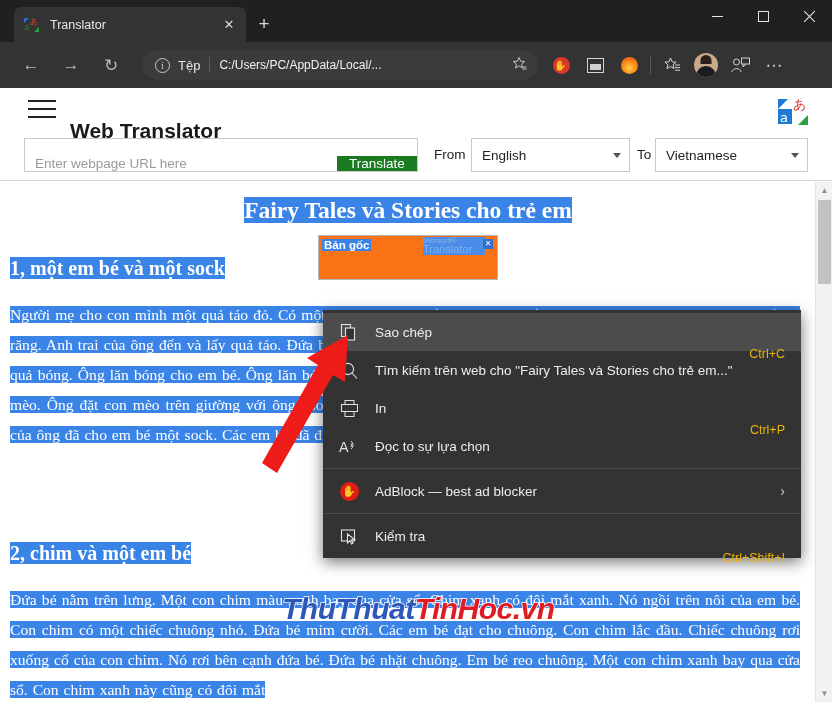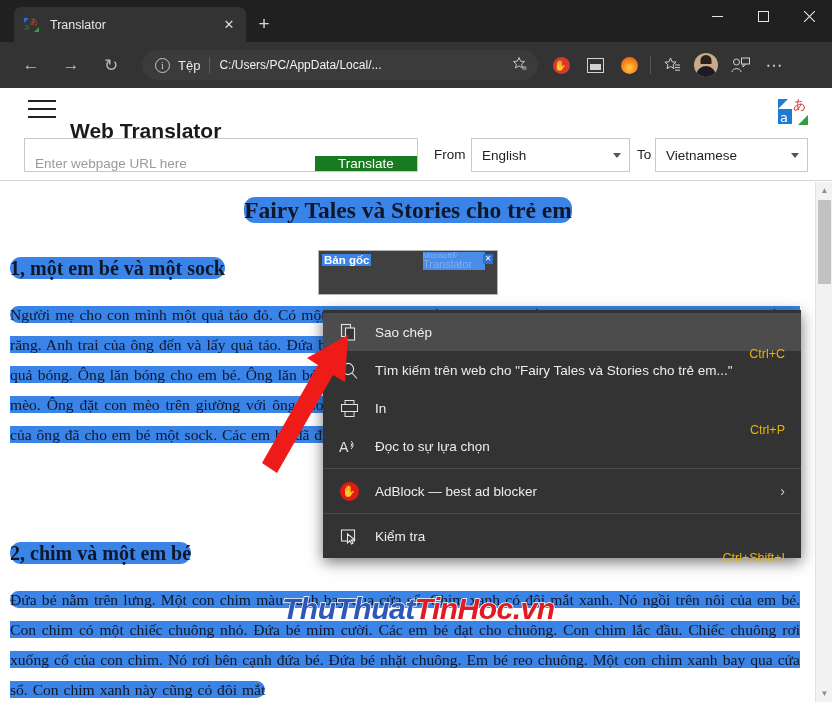--- a/index.html
+++ b/index.html
@@ -126,21 +126,21 @@
   .url-wrap {
     position: absolute; left: 24px; top: 0; width: 394px; height: 34px;
     border: 1px solid #c9c9c9; background: #fff; display: flex; align-items: flex-end;
   }
   .url-input {
     flex: 1; border: 0; outline: none; padding: 0 10px; font-size: 13.5px;
     color: #222; font-family: "Liberation Sans", sans-serif; background: transparent;
   }
   .url-input::placeholder { color: #9a9a9a; }
   .btn-translate {
-    width: 102px; background: #1a7a1f; color: #fff; border: 0;
+    width: 80px; background: #1a7a1f; color: #fff; border: 0;
     font-size: 13.5px; font-family: "Liberation Sans", sans-serif; cursor: pointer;
   }
   .lbl-from { position: absolute; left: 434px; top: 9px; font-size: 13.5px; color: #222; }
   .sel-from {
     position: absolute; left: 471px; top: 0; width: 159px; height: 34px;
   }
   .lbl-to { position: absolute; left: 637px; top: 9px; font-size: 13.5px; color: #222; }
   .sel-to {
     position: absolute; left: 655px; top: 0; width: 153px; height: 34px;
   }
@@ -161,21 +161,21 @@
     background: #d6d6d6;
   }
 
   
   .article {
     position: absolute; left: 0; top: 182px; width: 800px; height: 520px;
     background: #fff; overflow: hidden;
     font-family: "Liberation Serif", serif;
     padding-left: 10px;
   }
-  .sel { background: #3a84e8; color: #0f172a; border-radius: 11px; }
+  .sel { background: #3a84e8; color: #ffffff; }
   h1.doc-title {
     position: absolute; left: 218px; top: 14px; width: 380px;
     font-size: 23.5px; font-weight: bold; text-align: center; line-height: 1.25;
   }
   h2.doc-h2a {
     position: absolute; left: 10px; top: 75px;
     font-size: 20px; font-weight: bold;
   }
   .para1 {
     position: absolute; left: 10px; top: 118px; width: 790px;
@@ -187,22 +187,22 @@
     font-size: 20px; font-weight: bold;
   }
   .para2 {
     position: absolute; left: 10px; top: 403px; width: 790px;
     font-size: 15.6px; line-height: 30px; text-align: justify;
     word-spacing: 1px;
   }
 
   
   .mt-tip {
-    position: absolute; left: 318px; top: 250px; width: 180px; height: 45px;
-    background: #404040; border: 1px solid #b4b4b4; z-index: 20;
+    position: absolute; left: 318px; top: 235px; width: 180px; height: 45px;
+    background: #f97316; border: 1px solid #b4b4b4; z-index: 20;
     font-family: "Liberation Sans", sans-serif;
   }
   .mt-orig {
     position: absolute; left: 3px; top: 3px;
     font-size: 11.5px; color: #fff; background: #3a84e8; padding: 0 2px;
     font-weight: bold;
   }
   .mt-brand {
     position: absolute; left: 104px; top: 1px; width: 62px;
     line-height: 1; color: #8ab4f0; background: #4a8de8;

